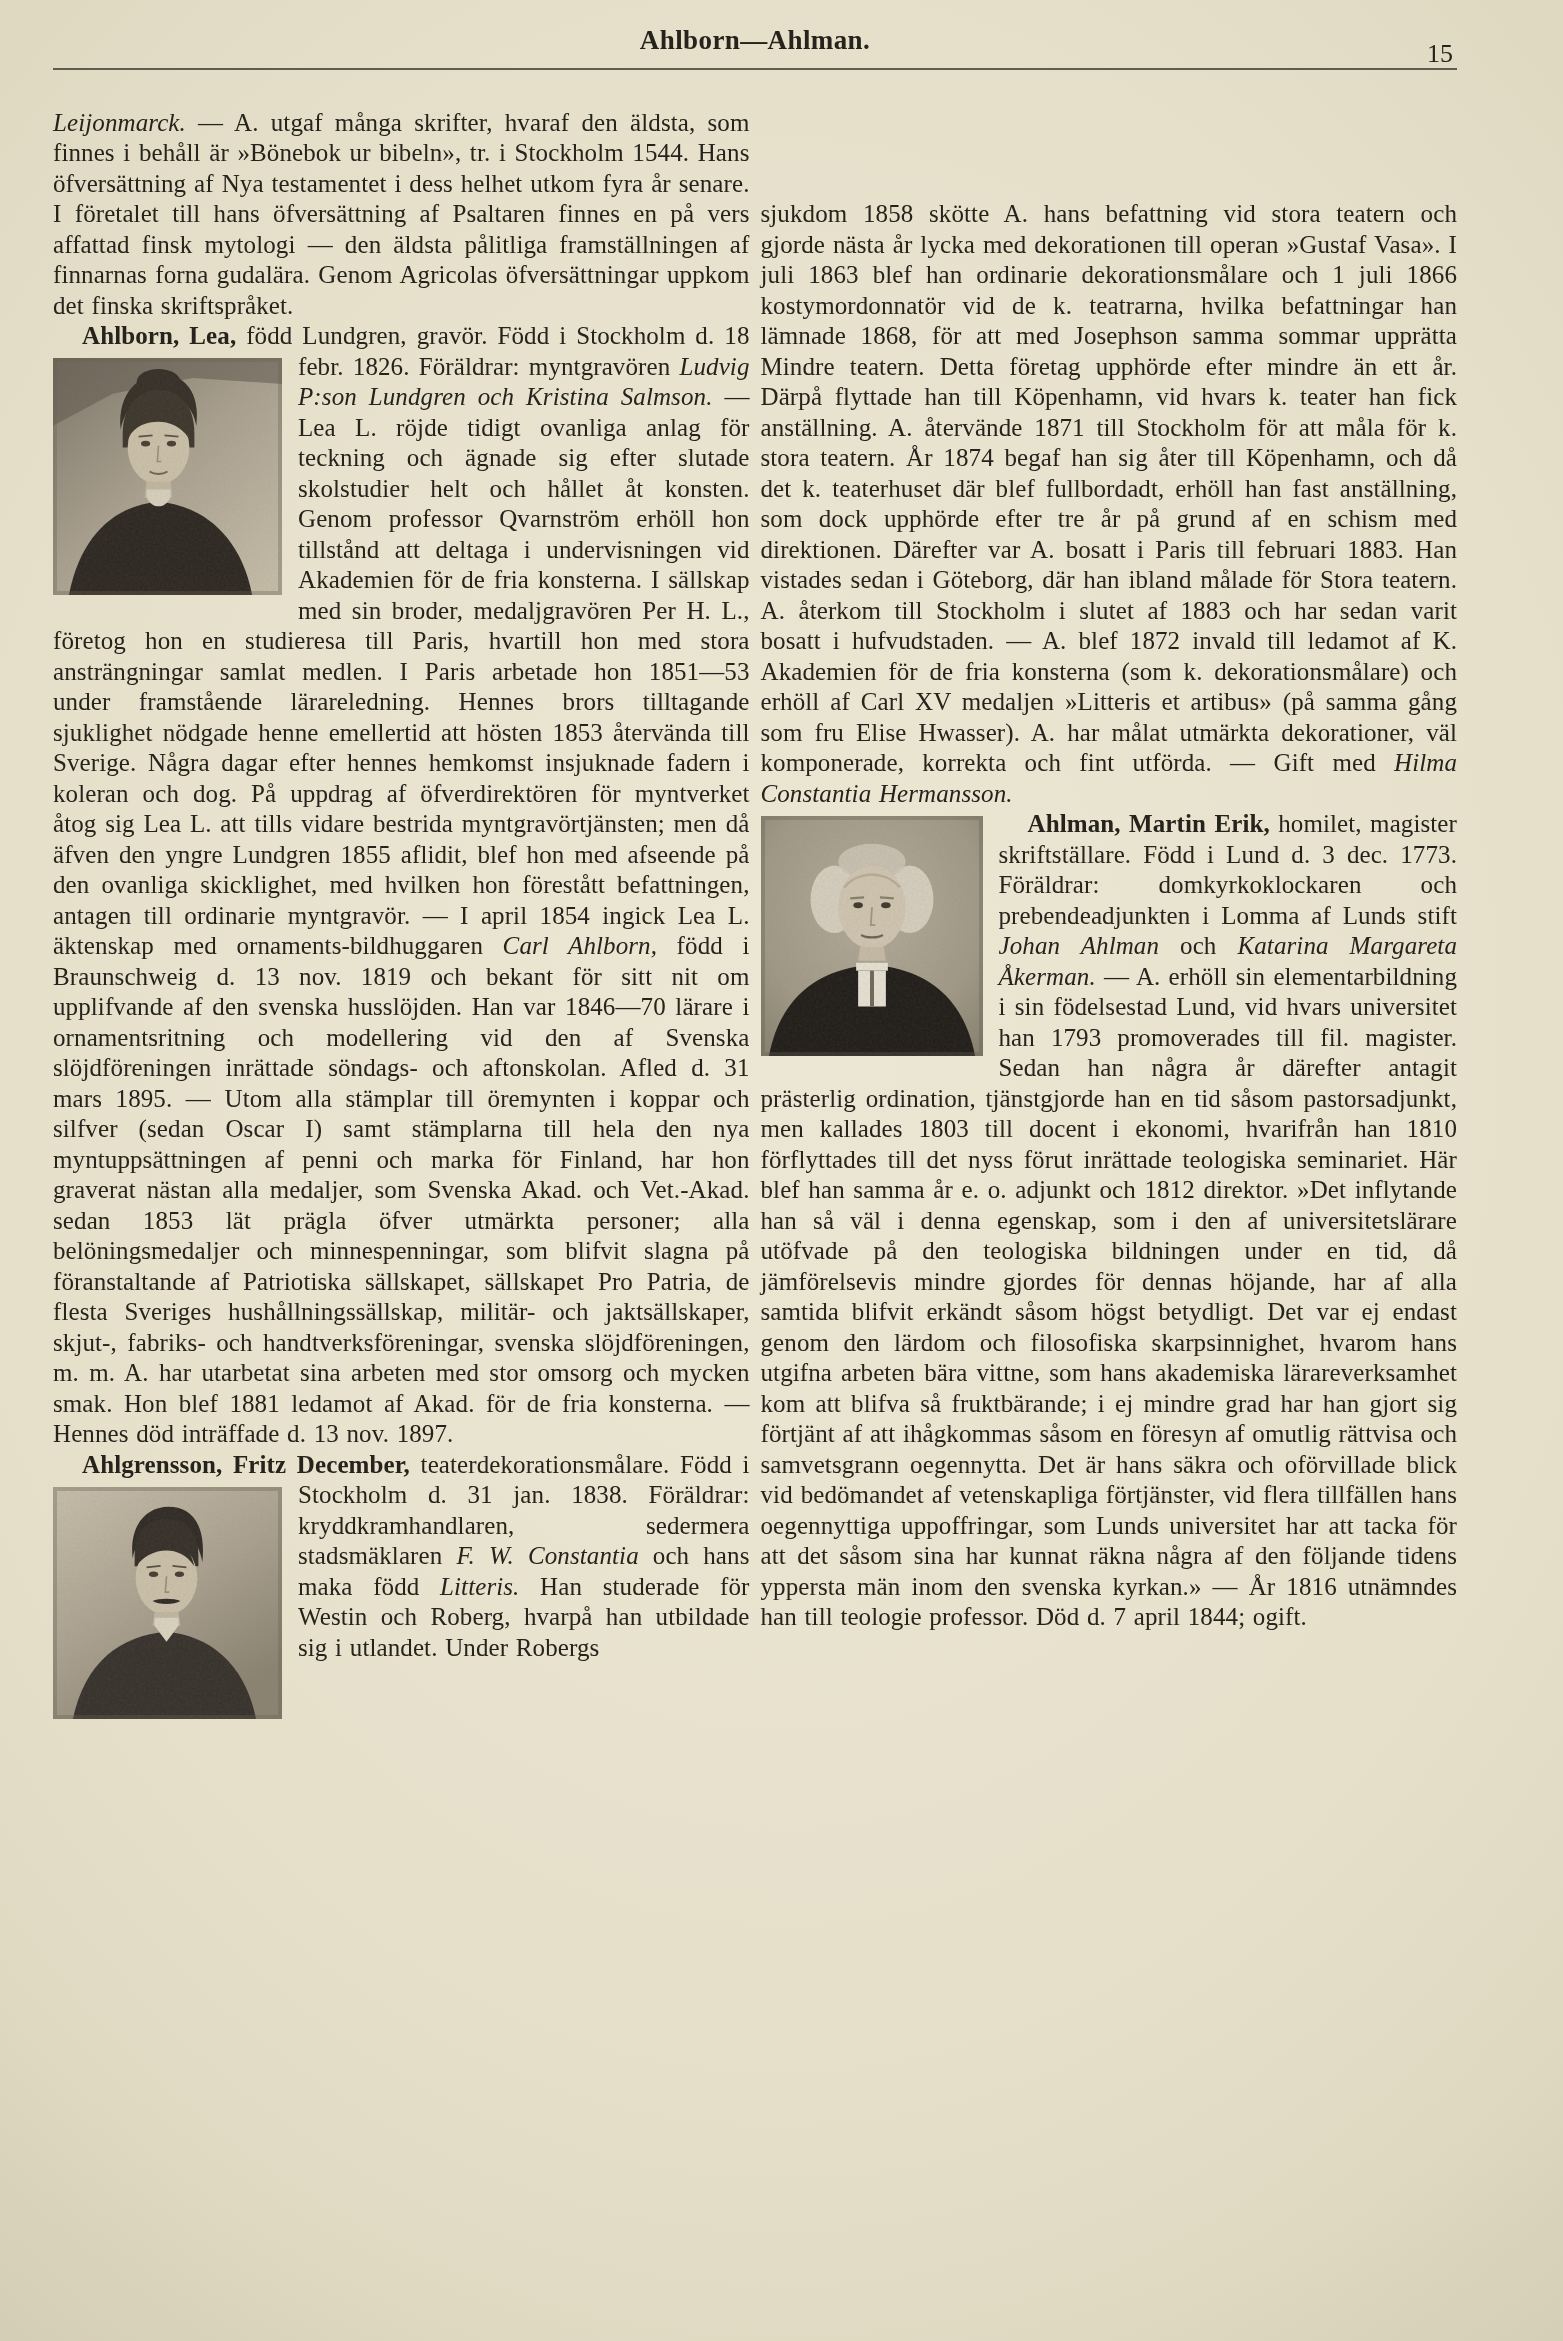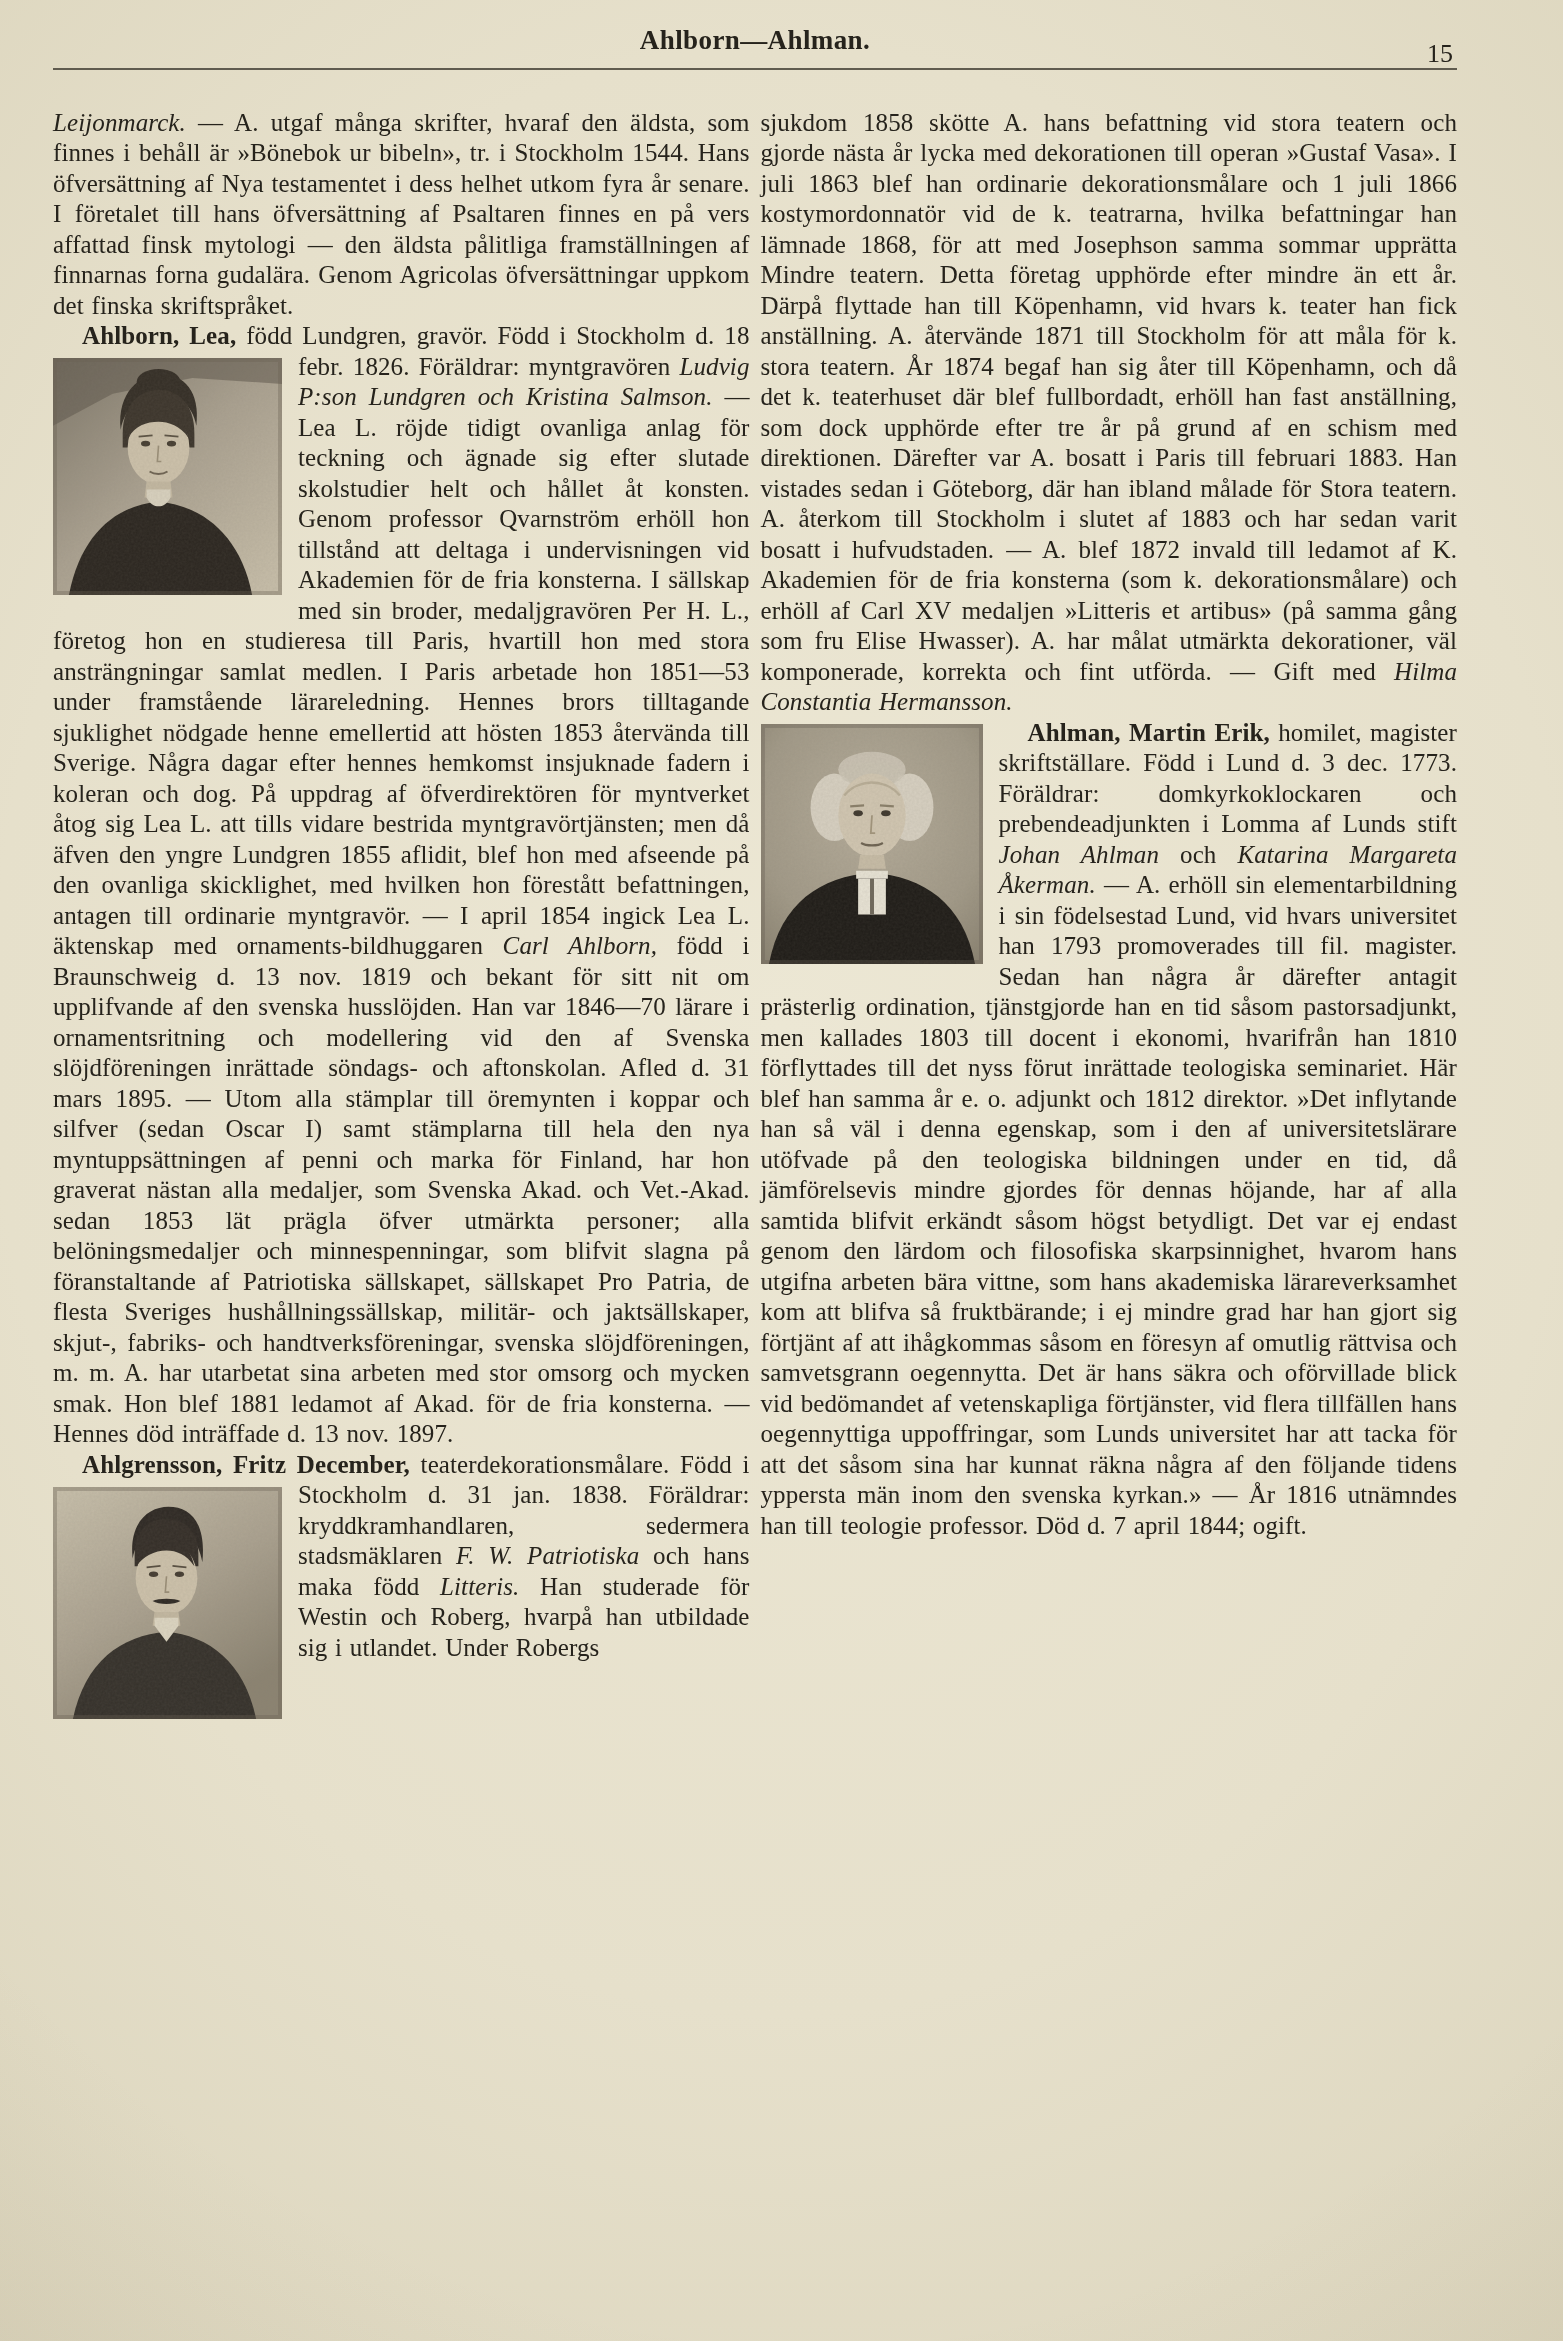--- a/index.html
+++ b/index.html
@@ -9,21 +9,21 @@
       radial-gradient(145% 115% at 52% 40%, rgba(255,255,255,0) 0%, rgba(255,255,255,0) 52%, rgba(112,100,72,0.28) 100%),
       radial-gradient(120% 100% at 50% 44%, #ece7d4 0%, #e6e0cb 42%, #d9d2b9 76%, #c2bb9e 100%);
     font-family:"Liberation Serif","DejaVu Serif",serif;
     color:#26231c;
   }
   .page{position:relative;width:100%;height:100%;box-sizing:border-box;padding:25px 106px 0 53px;}
   .header{position:relative;height:36px;}
   .header-title{position:absolute;left:0;right:0;top:0;text-align:center;font-weight:bold;font-size:27px;letter-spacing:0.4px;}
   .header-pagenum{position:absolute;right:4px;top:14px;font-size:26px;}
   .header-rule{height:2px;background:#48443a;border:none;margin:6.6px 0 0 0;opacity:0.85;}
-  .columns{display:flex;gap:11px;margin-top:38px;}
+  .columns{display:flex;gap:11px;margin-top:38px;align-items:center;}
   .col{flex:1 1 0;min-width:0;font-size:25px;line-height:30.5px;text-align:justify;letter-spacing:0.1px;word-spacing:1.3px;}
   .para{margin:0;}
   .para.indent{text-indent:29px;}
   .bold{font-weight:bold;}
   .ital{font-style:italic;}
   .portrait{float:left;display:block;margin:6.6px 16px 5.3px 0;}
   .portrait svg{display:block;width:100%;height:100%;}
 </style>
 </head>
 <body>
@@ -91,21 +91,21 @@
       <ellipse cx="63.5" cy="44" rx="2.3" ry="1.4" fill="#433b30"></ellipse>
       <path d="M47,40.5 L54,39.8 M60,39.8 L67,40.5" stroke="#554c3e" stroke-width="0.9" fill="none"></path>
       <path d="M57,45 L56.4,53 L58.4,53" stroke="#998d76" stroke-width="0.8" fill="none"></path>
       <path d="M50,57.5 C53,56 61,56 64,57.5 C61,59.5 53,59.5 50,57.5 Z" fill="#2d2823"></path>
       <path d="M51,63 L63,63 L64,70 L50,70 Z" fill="#c3b8a1"></path>
       <path d="M10,117 C16,88 34,75 57,73 C78,75 96,88 102,117 Z" fill="#34302a"></path>
       <path d="M51,70 L57,78 L63,70 L63,66 L51,66 Z" fill="#ddd6c2"></path>
       <rect width="115" height="117" filter="url(#fa-grain)" opacity="0.55"></rect>
       <rect x="1" y="1" width="113" height="115" fill="none" stroke="#6a6254" stroke-width="2" opacity="0.35"></rect>
     </svg>
-  </span><span class=""> Född i Stockholm d. 31 jan. 1838. Föräldrar: kryddkramhandlaren, sedermera stadsmäklaren </span><span class="ital">F. W. Patriotiska</span><span class=""> och hans maka född </span><span class="ital">Litteris.</span><span class=""> Han studerade för Westin och Roberg, hvarpå han utbildade sig i utlandet. Under Robergs</span></p>
+  </span><span class=""> Född i Stockholm d. 31 jan. 1838. Föräldrar: kryddkramhandlaren, sedermera stadsmäklaren </span><span class="ital">F. W. Constantia</span><span class=""> och hans maka född </span><span class="ital">Litteris.</span><span class=""> Han studerade för Westin och Roberg, hvarpå han utbildade sig i utlandet. Under Robergs</span></p>
       </div>
     <div class="col" id="col-right">
         <p class="para"><span class="">sjukdom 1858 skötte A. hans befattning vid stora teatern och gjorde nästa år lycka med dekorationen till operan »Gustaf Vasa». I juli 1863 blef han ordinarie dekorationsmålare och 1 juli 1866 kostymordonnatör vid de k. teatrarna, hvilka befattningar han lämnade 1868, för att med Josephson samma sommar upprätta Mindre teatern. Detta företag upphörde efter mindre än ett år. Därpå flyttade han till Köpenhamn, vid hvars k. teater han fick anställning. A. återvände 1871 till Stockholm för att måla för k. stora teatern. År 1874 begaf han sig åter till Köpenhamn, och då det k. teaterhuset där blef fullbordadt, erhöll han fast anställning, som dock upphörde efter tre år på grund af en schism med direktionen. Därefter var A. bosatt i Paris till februari 1883. Han vistades sedan i Göteborg, där han ibland målade för Stora teatern. A. återkom till Stockholm i slutet af 1883 och har sedan varit bosatt i hufvudstaden. — A. blef 1872 invald till ledamot af K. Akademien för de fria konsterna (som k. dekorationsmålare) och erhöll af Carl XV medaljen »Litteris et artibus» (på samma gång som fru Elise Hwasser). A. har målat utmärkta dekorationer, väl komponerade, korrekta och fint utförda. — Gift med </span><span class="ital">Hilma Constantia Hermansson.</span></p>
         <p class="para indent"><span class="bold">Ahlman, Martin Erik,</span><span class=""> homilet, magister </span><span class="portrait" aria-label="Portrait photograph of Martin Erik Ahlman" style="width: 222px; height: 240px;">
     <svg viewBox="0 0 112 121" preserveAspectRatio="none" aria-hidden="true">
       <defs>
         <radialGradient id="ma-bg" cx="0.5" cy="0.38" r="0.85">
           <stop offset="0" stop-color="#b6ad9b"></stop>
                   <stop offset="0.6" stop-color="#a29a88"></stop>
                   <stop offset="1" stop-color="#837b6a"></stop>

